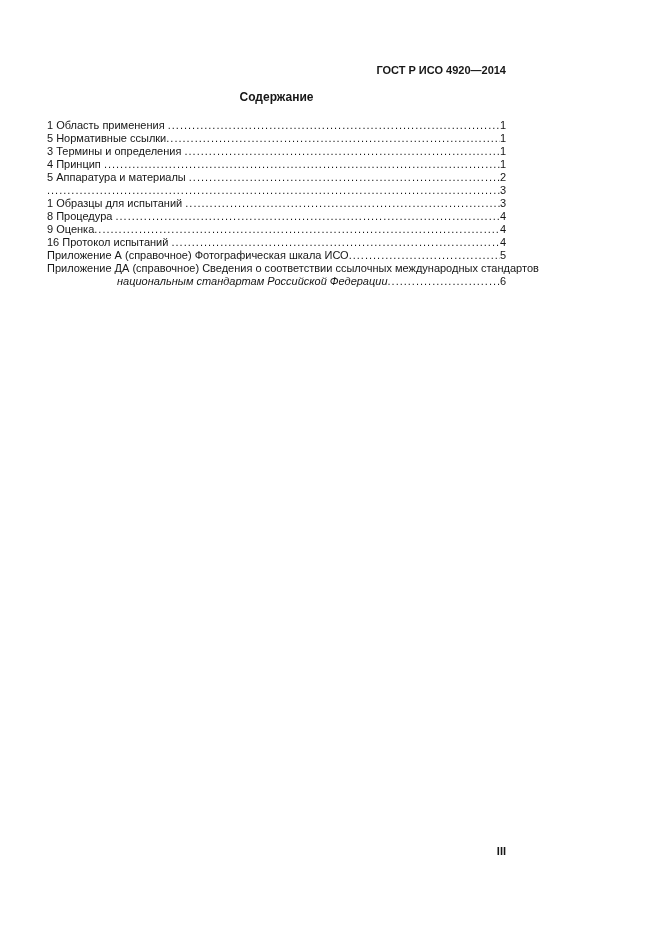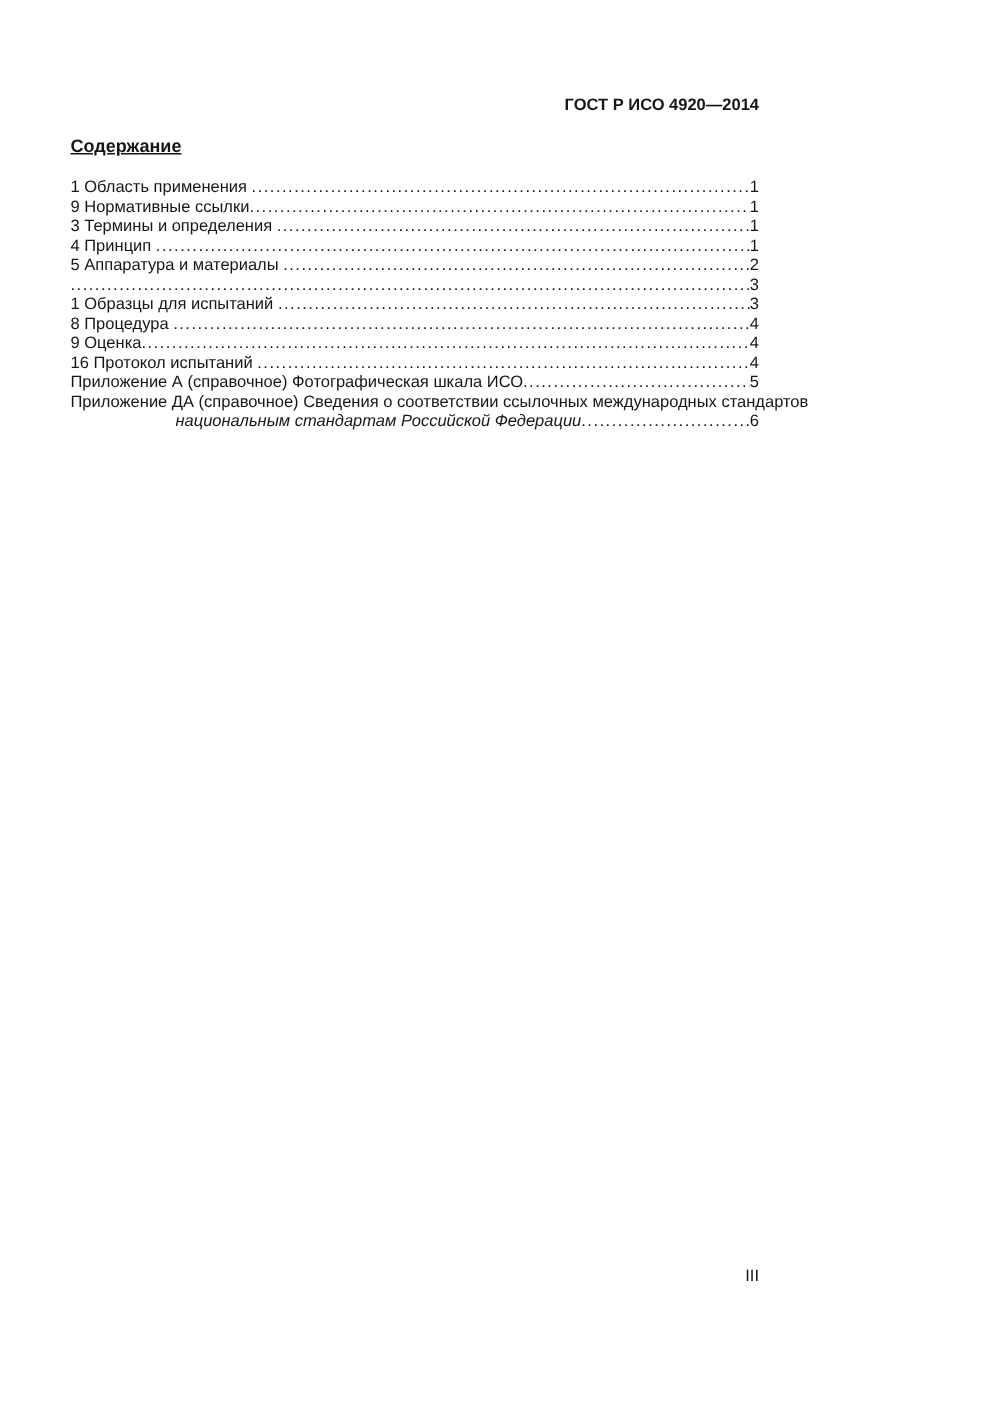--- a/index.html
+++ b/index.html
@@ -25,24 +25,24 @@
     font-size: 11px;
     line-height: 14px;
     font-weight: bold;
   }
   .doc-title {
     position: absolute;
     left: 47px;
     right: 78px;
     top: 90px;
     margin: 0;
+    text-align: center;
     font-size: 12px;
     line-height: 14px;
     font-weight: bold;
-    text-decoration: underline;
   }
   .toc {
     position: absolute;
     left: 47px;
     right: 78px;
     top: 119px;
     font-size: 11px;
     line-height: 13px;
   }
   .toc-row {
@@ -70,41 +70,41 @@
   .toc-page {
     flex: 0 0 auto;
     white-space: pre;
   }
   .page-footer {
     position: absolute;
     right: 78px;
     top: 845px;
     font-size: 11px;
     line-height: 13px;
-    font-weight: normal;
+    font-weight: bold;
     text-align: left;
     margin-left: 30px;
   }
 </style>
 </head>
 <body>
 
 <div class="page">
   <div class="doc-header">
     <span>ГОСТ Р ИСО 4920—2014</span>
   </div>
   <h1 class="doc-title">Содержание</h1>
   <div class="toc" id="toc">
       <div class="toc-row">
         <span class="toc-label">1 Область применения </span>
         <span class="toc-dots"></span>
         <span class="toc-page">1</span>
       </div>
       <div class="toc-row">
-        <span class="toc-label">9 Нормативные ссылки</span>
+        <span class="toc-label">5 Нормативные ссылки</span>
         <span class="toc-dots"></span>
         <span class="toc-page">1</span>
       </div>
       <div class="toc-row">
         <span class="toc-label">3 Термины и определения </span>
         <span class="toc-dots"></span>
         <span class="toc-page">1</span>
       </div>
       <div class="toc-row">
         <span class="toc-label">4 Принцип </span>

